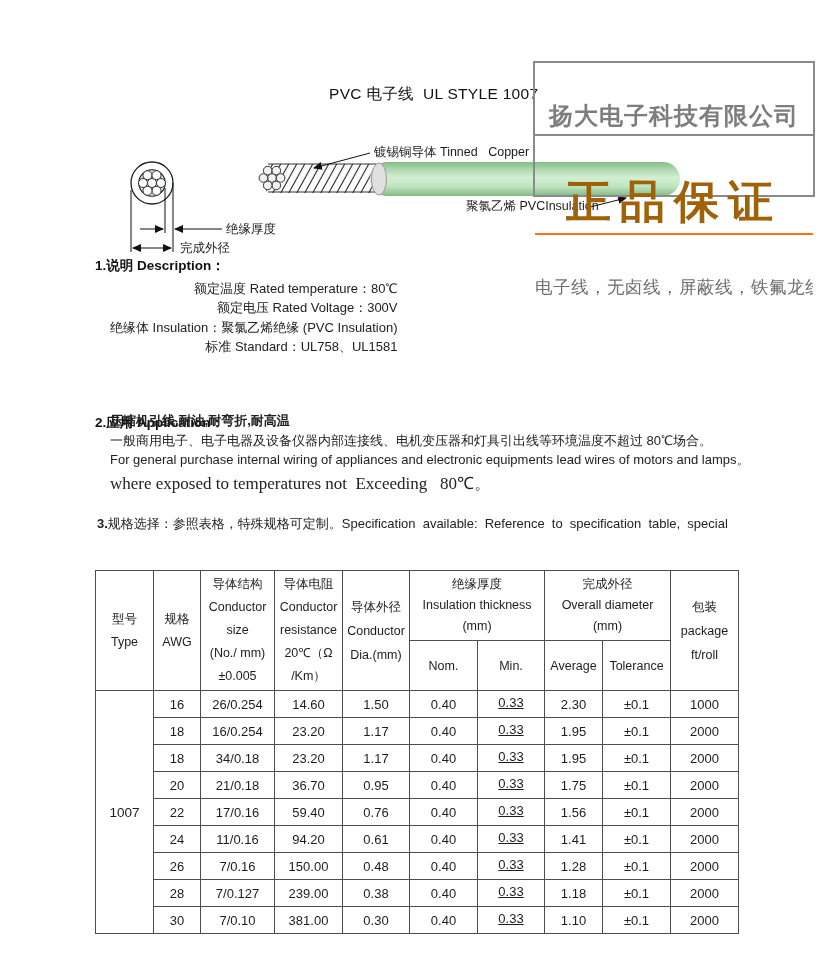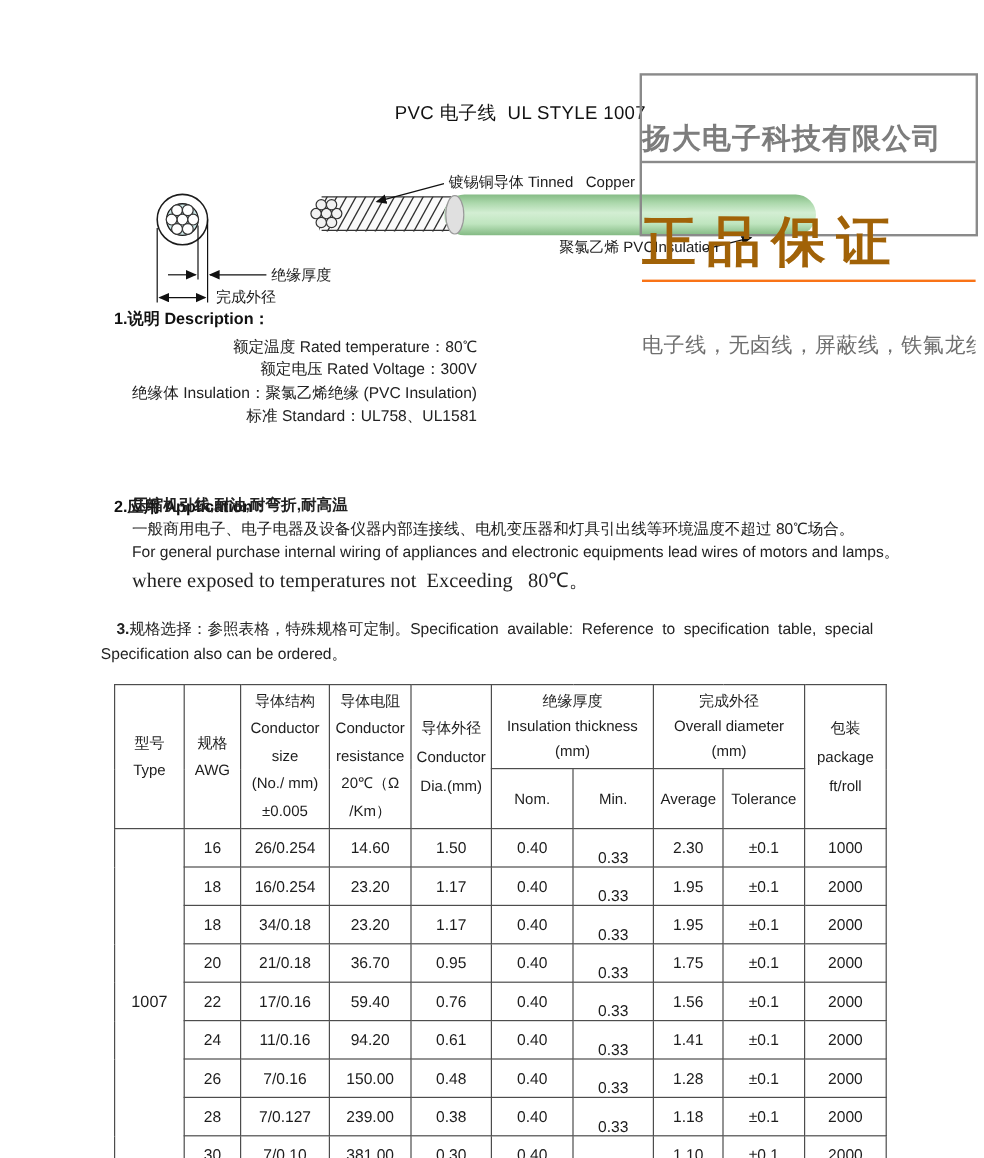--- a/index.html
+++ b/index.html
@@ -7,21 +7,21 @@
     position:relative;width:820px;height:965px;background:#ffffff;overflow:hidden;
     font-family:"Liberation Sans", sans-serif;color:#222;
   }
   .abs{position:absolute;white-space:pre;}
 
   
   .doc-title{left:329px;top:84px;font-size:15.5px;letter-spacing:.3px;color:#111;}
 
   
   .stamp{left:533px;top:61px;width:282px;height:136px;border:2px solid #8a8a8a;
-         box-sizing:border-box;z-index:2;text-align:left;color:#7d7d7d;}
+         box-sizing:border-box;z-index:2;text-align:center;color:#7d7d7d;}
   .stamp-company{height:35px;line-height:34px;font-size:24px;font-weight:bold;
                  letter-spacing:1px;border-bottom:2px solid #8a8a8a;overflow:hidden;}
   .stamp-seal{height:61px;line-height:59px;font-size:45px;font-weight:bold;
               letter-spacing:9px;border-bottom:2px solid #f97316;overflow:hidden;color:#a16207;}
   .stamp-slogan{height:34px;line-height:33px;font-size:17.5px;color:#6f6f6f;
                 letter-spacing:.5px;overflow:hidden;white-space:pre;}
 
   
   .wire-svg{left:100px;top:140px;z-index:1;}
 
@@ -52,21 +52,21 @@
   .spec-table th,.spec-table td{
     border:1px solid #4d4d4d;padding:0;text-align:center;vertical-align:middle;
     font-weight:normal;color:#1d1d1d;overflow:hidden;}
   .spec-table th{font-size:12.5px;}
   .spec-table td{font-size:13px;}
   tr.row-h1{height:70px;} tr.row-h2{height:50px;}
   tr.data-row{height:27px;}
   .hl div{line-height:23px;white-space:pre;}
   .hl3 div{line-height:24px;white-space:pre;}
   .grp div{line-height:21px;white-space:pre;}
-  td.min-col{vertical-align:top;padding-top:16px;}
+  td.min-col{vertical-align:top;padding-top:4px;text-decoration:underline;}
   td.type-cell{font-size:13.5px;margin-top:42px;}
 
   
   .watermark{left:646px;top:924px;font-size:31px;font-weight:bold;color:#c9302c;
              letter-spacing:2px;z-index:3;}
 </style>
 </head>
 <body>
 
 <div class="page">
@@ -170,21 +170,20 @@
   <div class="abs sec-heading desc-heading">1.说明 Description：</div>
   <div class="abs desc-lines"><div>额定温度 Rated temperature：80℃</div><div>额定电压 Rated Voltage：300V</div><div>绝缘体 Insulation：聚氯乙烯绝缘 (PVC Insulation)</div><div>标准 Standard：UL758、UL1581</div></div>
 
   <div class="abs sec-heading app-heading">2.应用 Application：</div>
   <div class="abs app-bold">压缩机引线,耐油,耐弯折,耐高温</div>
   <div class="abs app-zh">一般商用电子、电子电器及设备仪器内部连接线、电机变压器和灯具引出线等环境温度不超过 80℃场合。</div>
   <div class="abs app-en">For general purchase internal wiring of appliances and electronic equipments lead wires of motors and lamps。</div>
   <div class="abs app-en2">where exposed to temperatures not  Exceeding   80℃。</div>
 
   <div class="abs spec-line1"><b>3.</b><span>规格选择：参照表格，特殊规格可定制。Specification available: Reference to specification table, special</span></div>
-  <div class="abs spec-line2">Specification also can be ordered。</div>
 
   <table class="spec-table">
     <colgroup>
       <col style="width:58px">
         <col style="width:47px">
         <col style="width:74px">
       <col style="width:68px">
         <col style="width:67px">
         <col style="width:68px">
       <col style="width:67px">

